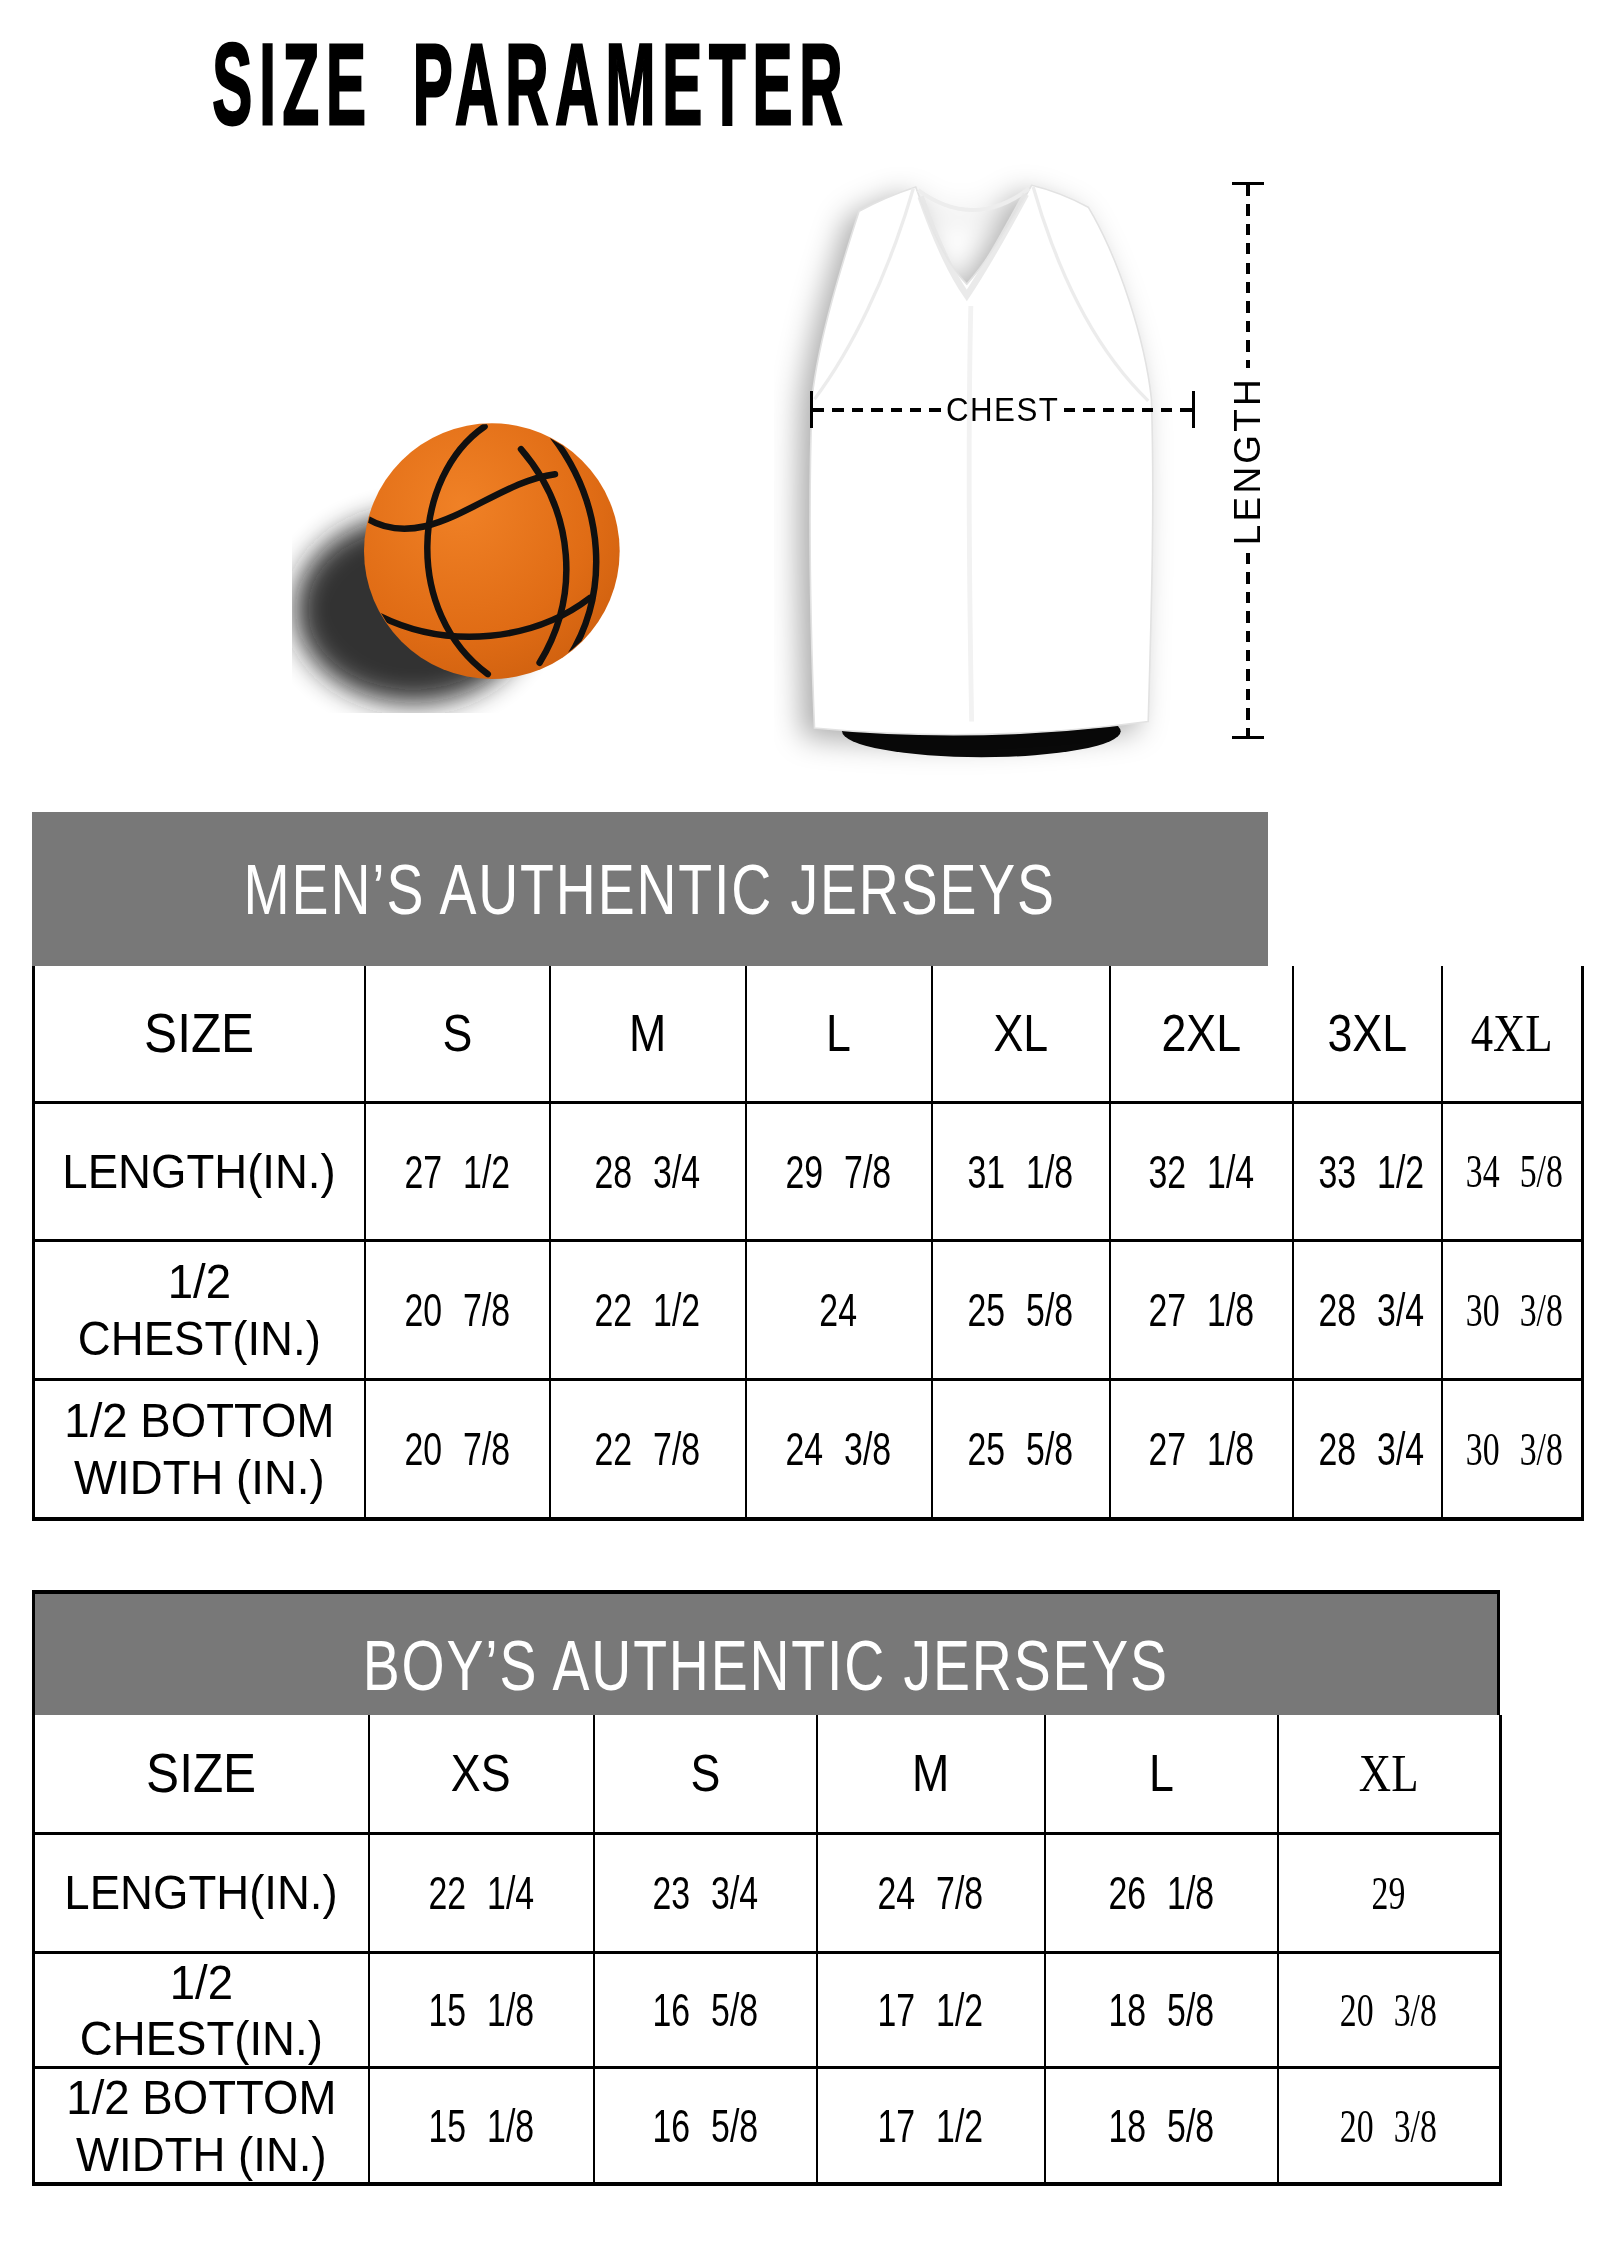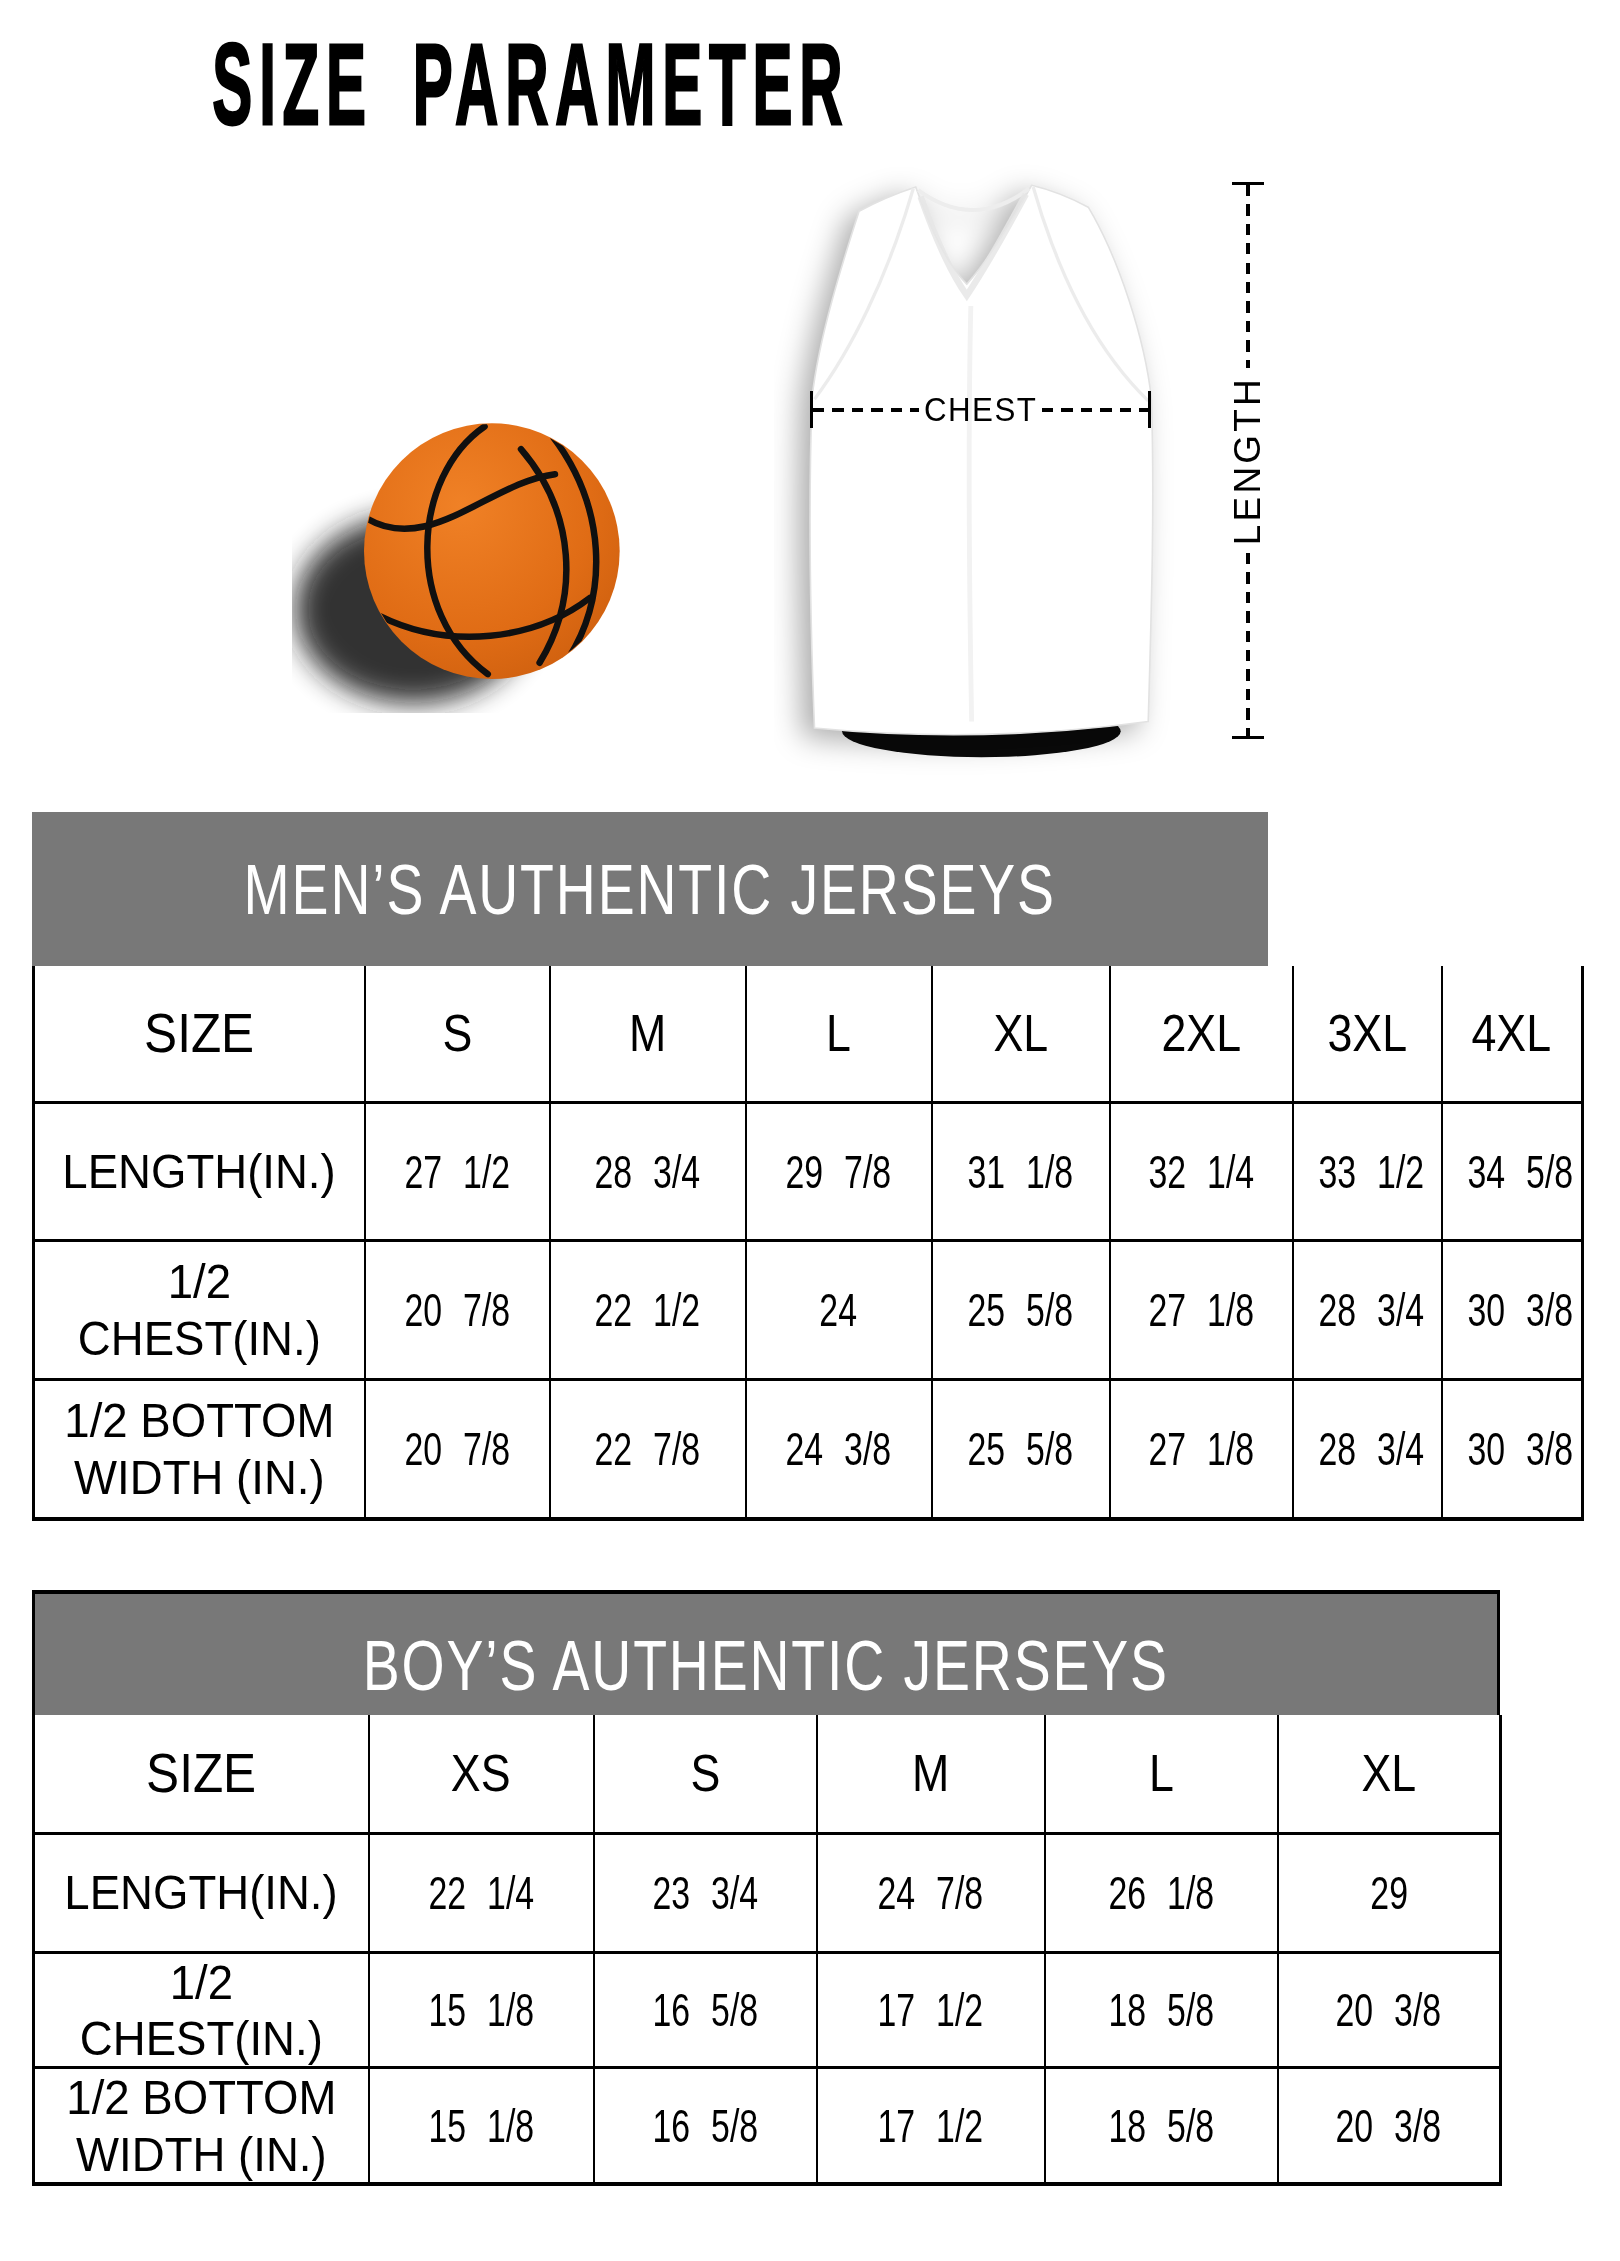--- a/index.html
+++ b/index.html
@@ -10,21 +10,21 @@
   
   .title-wrap{position:absolute;left:0;top:23px;width:100%;height:122px;
     display:flex;align-items:center;justify-content:flex-start;}
   .title-text{display:inline-block;font-size:100px;font-weight:700;line-height:1;
     letter-spacing:11.3px;word-spacing:27.5px;-webkit-text-stroke:2.4px #000;
     transform:scale(0.60,1.15);white-space:nowrap;}
   
   .fig-svg{position:absolute;}
   .jersey-body{filter:drop-shadow(-14px 10px 18px rgba(0,0,0,0.32));}
   
-  .chest-line{position:absolute;left:810px;top:391px;width:341px;height:37px;
+  .chest-line{position:absolute;left:810px;top:391px;width:385px;height:37px;
     display:flex;align-items:center;}
   .tick-v{width:3.2px;height:37px;background:#000;flex:0 0 auto;}
   .dash-h{flex:1;height:4px;background:repeating-linear-gradient(to right,#000 0 11.3px,transparent 11.3px 19.4px);}
   .chest-label{flex:0 0 auto;display:inline-block;font-size:34px;letter-spacing:1.6px;
     transform:scaleX(0.92);white-space:nowrap;}
   
   .length-line{position:absolute;left:1228px;top:182px;height:557px;width:39px;
     display:flex;flex-direction:column;align-items:center;}
   .tick-h{height:3.2px;width:32px;background:#000;flex:0 0 auto;}
   .dash-v{flex:1;width:4px;background:repeating-linear-gradient(to bottom,#000 0 11.3px,transparent 11.3px 19.4px);}
@@ -37,21 +37,21 @@
     border-top:4px solid #000;border-bottom:4px solid #000;border-left:3.2px solid #000;border-right:3.2px solid #000;}
   .band-text{display:inline-block;color:#fff;font-size:71px;letter-spacing:2.4px;
     transform:scaleX(0.78);white-space:nowrap;}
   
   .size-table{position:absolute;border-collapse:collapse;table-layout:fixed;background:#fff;}
   .size-table td{border:2.4px solid #000;border-top-width:3.2px;border-bottom-width:3.2px;
     text-align:center;vertical-align:middle;padding:0 4.9px;overflow:hidden;}
   .size-table tr:first-child td{border-top:0;margin-top:42px;}
   .size-table tr:last-child td{border-bottom-width:4px;}
   .size-table td:first-child{border-left-width:3.2px;}
-  .size-table td:last-child{border-right-width:3.2px;}
+  .size-table td:last-child{border-right-width:3.2px;font-family:Liberation Serif, serif;}
   .cx{display:inline-block;transform-origin:center;white-space:normal;}
   .c-size{font-size:55px;transform:scaleX(0.9);}
   .c-head{font-size:52px;transform:scaleX(0.86);white-space:nowrap;}
   .c-lbl{font-size:49px;transform:scaleX(0.93);line-height:1.15;}
   .c-val{font-size:47px;transform:scaleX(0.72);white-space:nowrap;word-spacing:16px;}
 </style>
 </head>
 <body>
 
 <div class="page">

